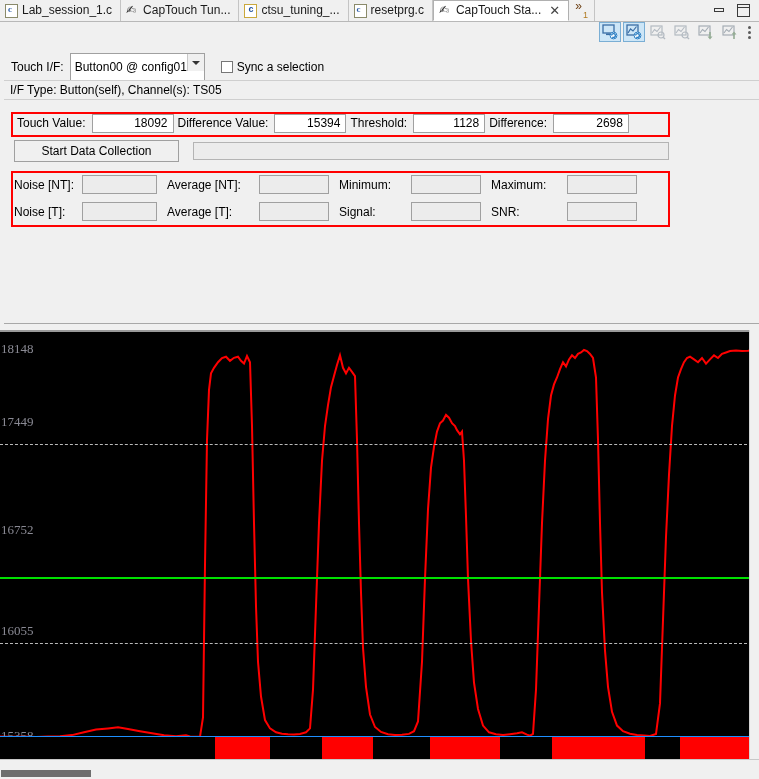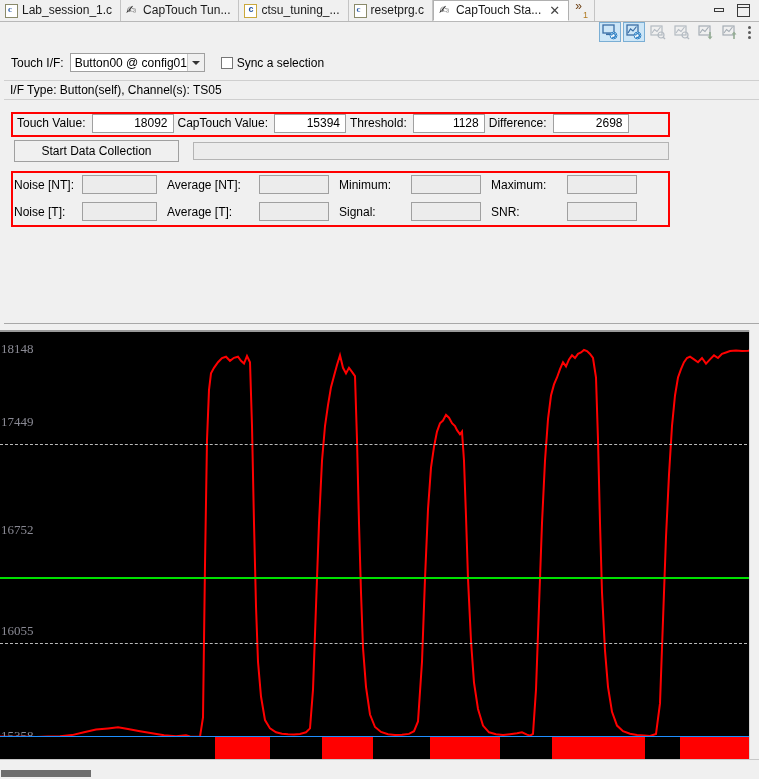--- a/index.html
+++ b/index.html
@@ -50,21 +50,21 @@
   .tbtn.sel{background:#cde6f7;border:1px solid #7aaed4;}
   .tmenu{width:12px;height:20px;display:flex;flex-direction:column;justify-content:center;
     align-items:center;gap:2px;cursor:pointer;}
   .tmenu i{width:3px;height:3px;border-radius:50%;background:#5a5a5a;display:block;}
 
   
   .panel{position:absolute;left:4px;top:43px;width:759px;height:281px;background:#f0f0f0;
     border-bottom:1px solid #a8a8a8;box-sizing:border-box;}
   .row-if{position:absolute;left:7px;top:10px;display:flex;align-items:center;gap:6px;}
   .lbl-plain{font-size:12px;color:#000;}
-  .combo{width:135px;height:19px;box-sizing:border-box;background:#fff;
+  .combo{width:135px;height:28px;box-sizing:border-box;background:#fff;
     border:1px solid #a0a0a0;display:flex;align-items:center;position:relative;cursor:pointer;}
   .combo .cv{padding-left:4px;font-size:12px;color:#000;}
   .combo .arrow{position:absolute;right:0;top:0;width:16px;height:17px;
     background:#f0f0f0;border-left:1px solid #c8c8c8;display:flex;align-items:center;justify-content:center;}
   .combo .arrow:after{content:"";border-left:4px solid transparent;border-right:4px solid transparent;
     border-top:4px solid #333;display:block;}
   .cbwrap{display:flex;align-items:center;gap:4px;margin-left:10px;cursor:pointer;}
   .cbox{width:12px;height:12px;background:#fff;border:1px solid #767676;box-sizing:border-box;}
 
   .iftype{position:absolute;left:0;top:37px;width:759px;height:20px;
@@ -230,21 +230,21 @@
     </div>
 
     <div class="redbox" style="left:7px;top:69px;width:659px;height:25px;"></div>
 
     <div class="valrow">
       <div class="vcell">
         <span class="vlab">Touch Value:</span>
         <span class="vfield" style="width:82px;">18092</span>
       </div>
       <div class="vcell">
-        <span class="vlab">CapTouch Value:</span>
+        <span class="vlab">Difference Value:</span>
         <span class="vfield" style="width:72px;">15394</span>
       </div>
       <div class="vcell">
         <span class="vlab">Threshold:</span>
         <span class="vfield" style="width:72px;">1128</span>
       </div>
       <div class="vcell">
         <span class="vlab">Difference:</span>
         <span class="vfield" style="width:76px;">2698</span>
       </div>

